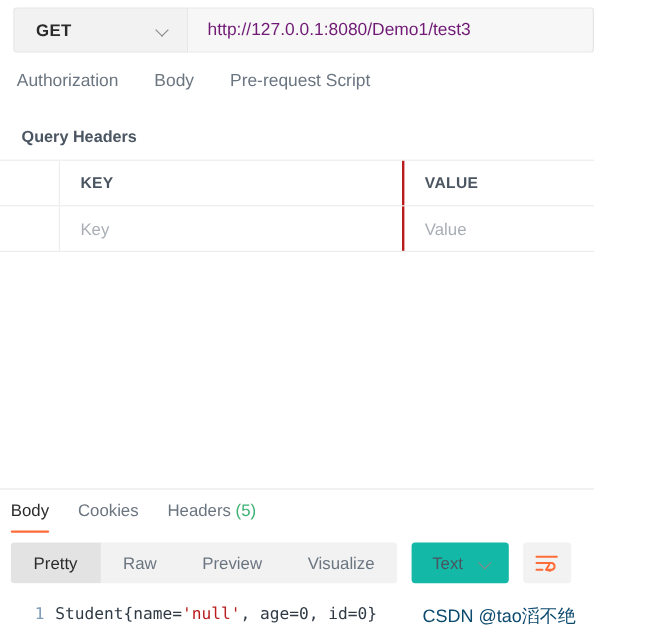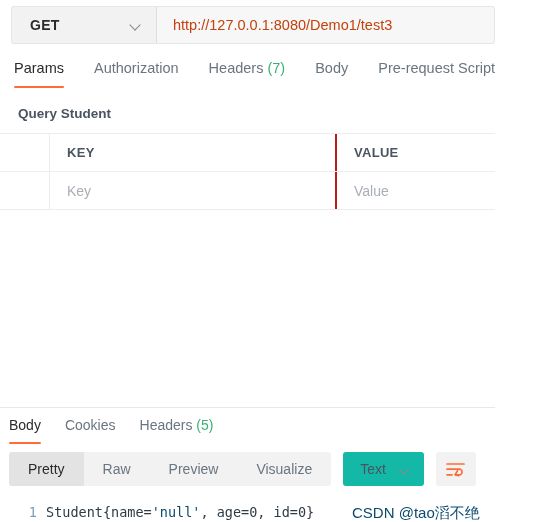--- a/index.html
+++ b/index.html
@@ -70,21 +70,21 @@
   .url-input {
     flex: 1;
     background: #f7f7f7;
     border: 1px solid #e6e6e6;
     border-left: none;
     border-radius: 0 3px 3px 0;
     display: flex;
     align-items: center;
     padding: 0 16px;
     font-size: 14.5px;
-    color: #c2410c;
+    color: #701a75;
     cursor: text;
   }
 
   
   .req-tabs {
     display: flex;
     align-items: flex-start;
     padding: 0 14px;
     height: 44px;
     flex: 0 0 auto;
@@ -256,21 +256,21 @@
 
   .gutter {
     width: 46px;
     flex: 0 0 46px;
     text-align: right;
     padding-right: 9px;
     color: #7f9dbb;
   }
 
   .code-text { color: #2f3a45; }
-  .code-text .str { color: #0c4a6e; }
+  .code-text .str { color: #b91c1c; }
 
   .watermark {
     position: absolute;
     left: 352px;
     top: 9px;
     font-family: "Liberation Sans", sans-serif;
     font-size: 15px;
     color: #0c4a6e;
     white-space: nowrap;
     pointer-events: none;
@@ -283,39 +283,32 @@
 
   <div class="url-bar">
     <div class="method-select">
       <span class="method-label">GET</span>
       <span class="chevron"></span>
     </div>
     <div class="url-input" title="Enter request URL">http://127.0.0.1:8080/Demo1/test3</div>
   </div>
 
   <div class="req-tabs">
-    <div class="tab active">
-      <span>Params</span>
-    </div>
     <div class="tab">
       <span>Authorization</span>
     </div>
     <div class="tab">
-      <span>Headers</span>
-      <span class="count">(7)</span>
-    </div>
-    <div class="tab">
       <span>Body</span>
     </div>
     <div class="tab">
       <span>Pre-request Script</span>
     </div>
   </div>
 
-  <div class="section-title">Query Student</div>
+  <div class="section-title">Query Headers</div>
 
   <div class="params-table">
     <div class="prow">
       <div class="cell-check"></div>
       <div class="cell-key">
         <span class="th">KEY</span>
       </div>
       <div class="cell-val">
         <span class="th">VALUE</span>
       </div>

